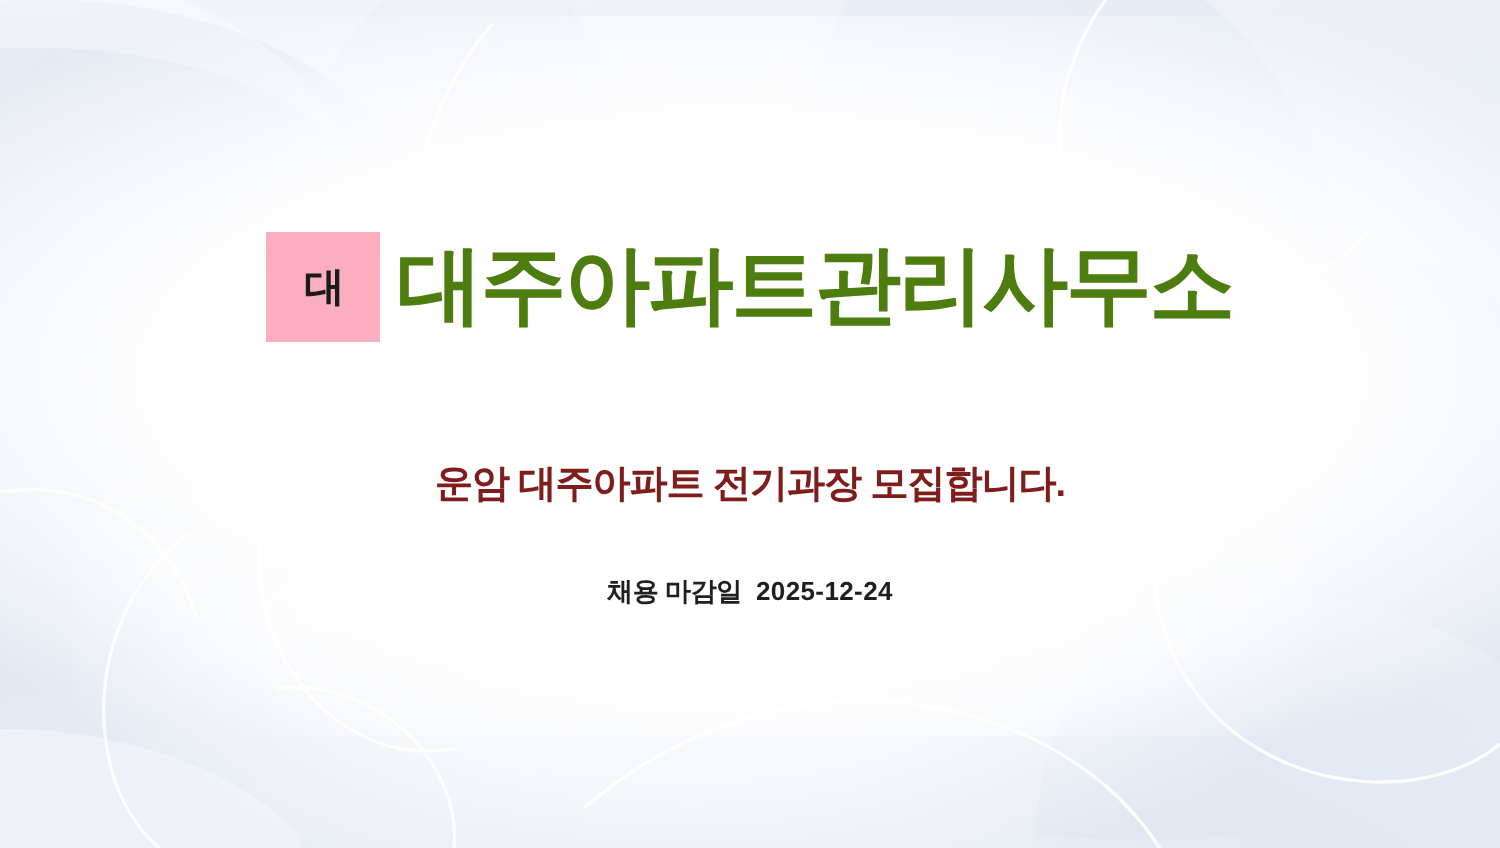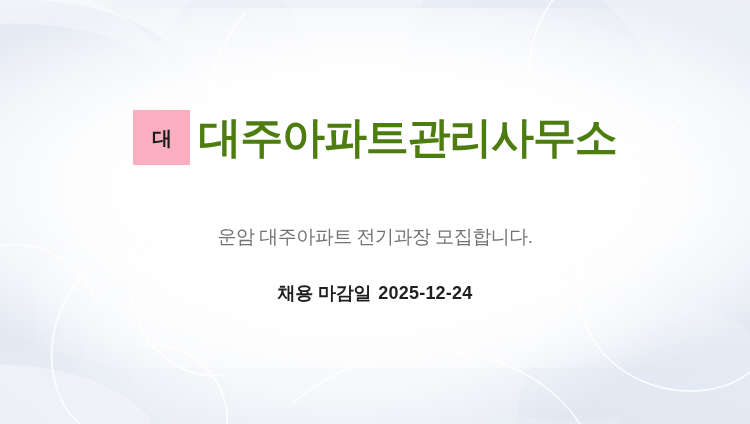--- a/index.html
+++ b/index.html
@@ -106,30 +106,30 @@
     font-weight: 700;
     color: #4d7c0f;
     letter-spacing: -1.2px;
     line-height: 1.05;
     white-space: nowrap;
   }
 
   .subtitle {
     margin-top: 36px;
     font-size: 19px;
-    font-weight: 400;
-    color: #737373;
+    font-weight: 700;
+    color: #7f1d1d;
     letter-spacing: -0.5px;
     line-height: 1.3;
     white-space: nowrap;
   }
 
   .deadline {
     margin-top: 13px;
-    font-size: 18px;
+    font-size: 13px;
     font-weight: 700;
     color: #1f1f1f;
     letter-spacing: -0.2px;
     line-height: 1.3;
     white-space: nowrap;
   }
   .deadline .deadline-date {
     margin-left: 7px;
     letter-spacing: 0.2px;
   }

